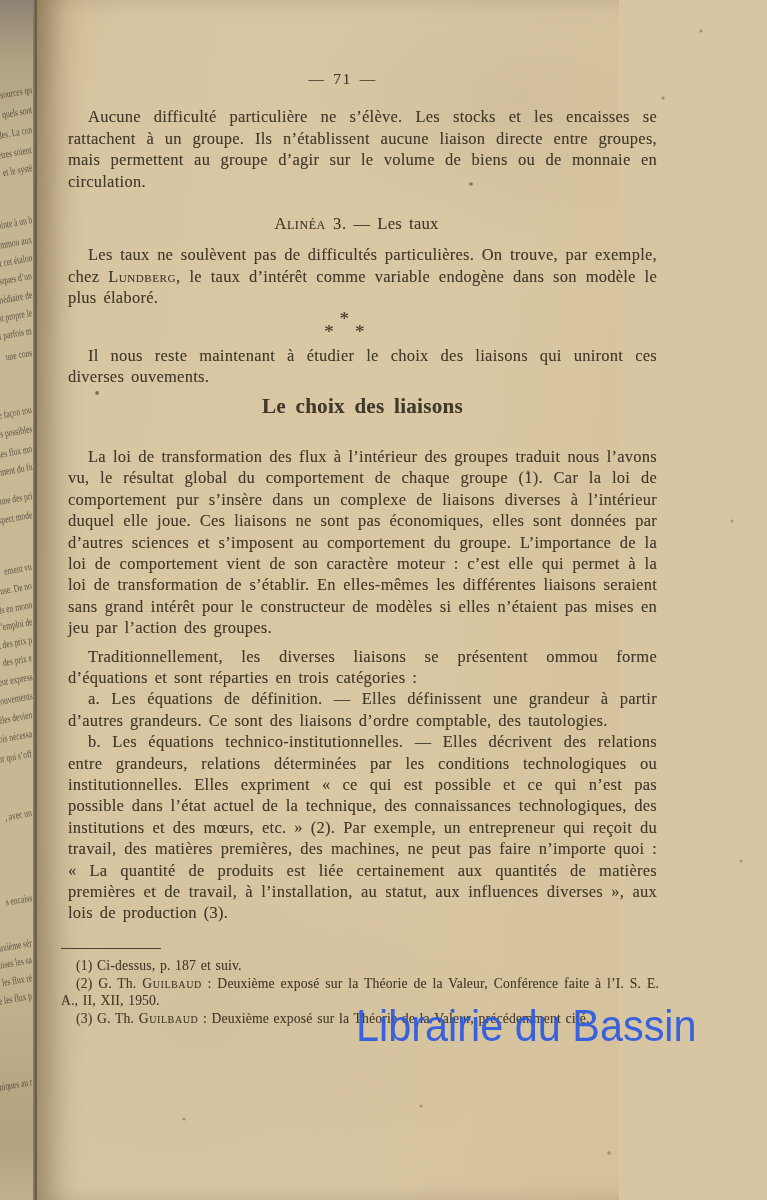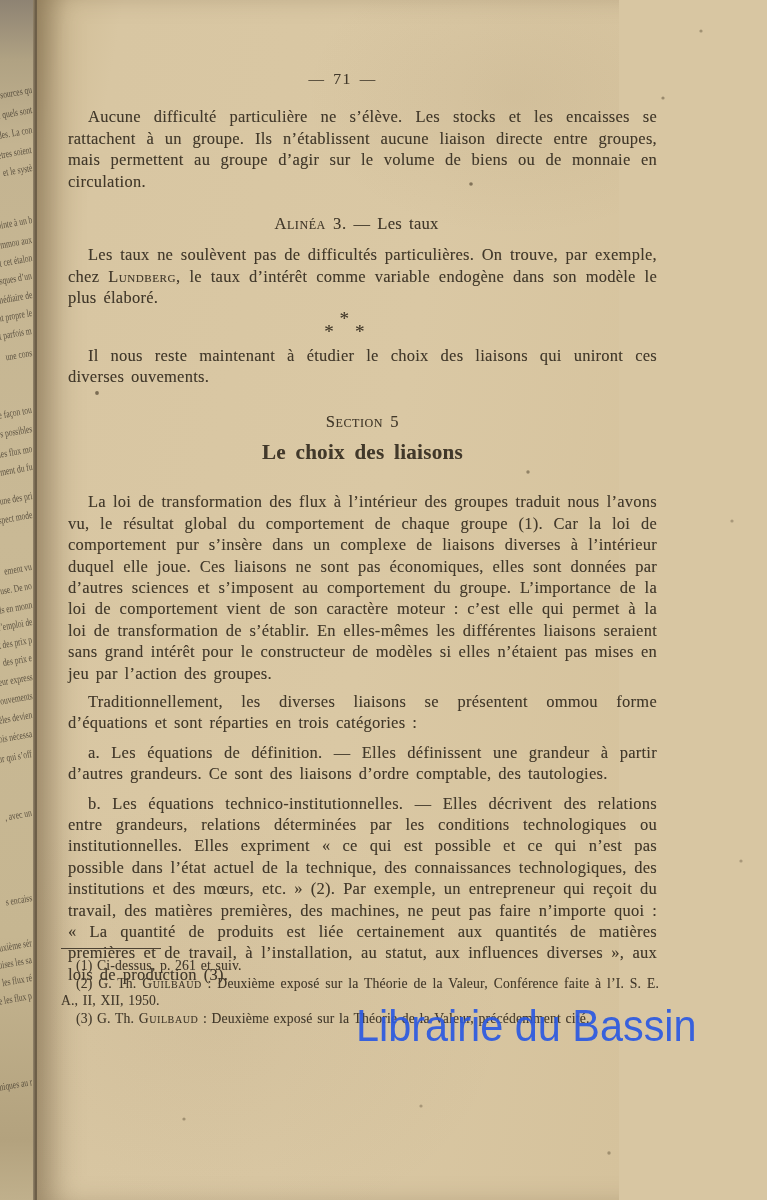--- a/index.html
+++ b/index.html
@@ -30,21 +30,21 @@
   .para{margin:0;text-indent:20px;text-align:justify;}
   .page-number{margin:68px 0 0;text-align:center;font-size:15.5px;letter-spacing:1.5px;position:relative;left:-20px;}
   .alinea{margin:21px 0 0;text-align:center;font-size:16.5px;font-weight:normal;position:relative;left:-6px;}
   .sc{font-variant:small-caps;letter-spacing:.6px;}
   .it{}
   .asterisks{margin:3px 0 0;text-align:center;font-size:19px;line-height:13px;position:relative;left:-18px;}
   .ast-row2{word-spacing:16px;}
   .section-label{margin:24px 0 0;text-align:center;font-size:16.5px;font-weight:normal;letter-spacing:.6px;}
   .section-title{margin:9px 0 16px;text-align:center;font-size:21px;font-weight:bold;word-spacing:4px;}
   .mt17{margin-top:17px;} .mt10{margin-top:10px;} .mt7{margin-top:7px;}
-  .mt21{margin-top:28px;} .mt4{margin-top:8px;}
+  .mt21{margin-top:28px;} .mt4{margin-top:0;}
 
   
   .footnotes{position:absolute;left:24px;top:948px;width:598px;color:#41382a;
     font-size:13.6px;line-height:17.6px;letter-spacing:.2px;word-spacing:1px;
     text-shadow:.2px .2px 0 rgba(65,56,42,.3);}
   .fn-rule{width:100px;border-top:1.5px solid #4c4233;margin:0 0 8px 0;}
   .footnote{margin:0;text-indent:15px;text-align:justify;}
 
   
   .watermark{position:absolute;left:356px;top:1000px;white-space:nowrap;
@@ -121,37 +121,36 @@
 
       <p class="para mt10"><span>Les taux ne soulèvent pas de difficultés particulières. On trouve, par exemple, chez </span><span class="sc">Lundberg</span><span>, le taux d’intérêt comme variable endogène dans son modèle le plus élaboré.</span></p>
 
       <div class="asterisks">
         <div class="ast-row1">*</div>
         <div class="ast-row2">* *</div>
       </div>
 
       <p class="para mt7">Il nous reste maintenant à étudier le choix des liaisons qui uniront ces diverses ouvements.</p>
 
-      <h3 class="section-label sc">Section 5</h3>
       <h4 class="section-title">Le choix des liaisons</h4>
 
       <p class="para mt21">La loi de transformation des flux à l’intérieur des groupes traduit nous l’avons vu, le résultat global du comportement de chaque groupe (1). Car la loi de comportement pur s’insère dans un complexe de liaisons diverses à l’intérieur duquel elle joue. Ces liaisons ne sont pas économiques, elles sont données par d’autres sciences et s’imposent au comportement du groupe. L’importance de la loi de comportement vient de son caractère moteur : c’est elle qui permet à la loi de transformation de s’établir. En elles-mêmes les différentes liaisons seraient sans grand intérêt pour le constructeur de modèles si elles n’étaient pas mises en jeu par l’action des groupes.</p>
 
       <p class="para mt7">Traditionnellement, les diverses liaisons se présentent ommou forme d’équations et sont réparties en trois catégories :</p>
 
       <p class="para mt4"><span>a. </span><span class="it">Les équations de définition.</span><span> — </span><span>Elles définissent une grandeur à partir d’autres grandeurs. Ce sont des liaisons d’ordre comptable, des tautologies.</span></p>
 
       <p class="para mt4"><span>b. </span><span class="it">Les équations technico-institutionnelles.</span><span> — </span><span>Elles décrivent des relations entre grandeurs, relations déterminées par les conditions technologiques ou institutionnelles. Elles expriment « ce qui est possible et ce qui n’est pas possible dans l’état actuel de la technique, des connaissances technologiques, des institutions et des mœurs, etc. » (2). Par exemple, un entrepreneur qui reçoit du travail, des matières premières, des machines, ne peut pas faire n’importe quoi : « La quantité de produits est liée certainement aux quantités de matières premières et de travail, à l’installation, au statut, aux influences diverses », aux lois de production (3).</span></p>
 
     </div>
 
     <div class="footnotes">
       <div class="fn-rule"></div>
 
-      <p class="footnote"><span>(1) </span><span>Ci-dessus, p. 261 et suiv.</span></p>
+      <p class="footnote"><span>(1) </span><span>Ci-dessus, p. 187 et suiv.</span></p>
 
       <p class="footnote"><span>(2) </span><span>G. Th. </span><span class="sc">Guilbaud</span><span> : </span><span class="it">Deuxième exposé sur la Théorie de la Valeur,</span><span> Conférence faite à l’I. S. E. A., II, XII, 1950.</span></p>
 
       <p class="footnote"><span>(3) </span><span>G. Th. </span><span class="sc">Guilbaud</span><span> : </span><span class="it">Deuxième exposé sur la Théorie de la Valeur,</span><span> précédemment cité.</span></p>
     </div>
   </div>
 
   <div class="watermark" style="color: rgb(43, 89, 226);">Librairie du Bassin</div>
 
   <div class="specks"></div>

